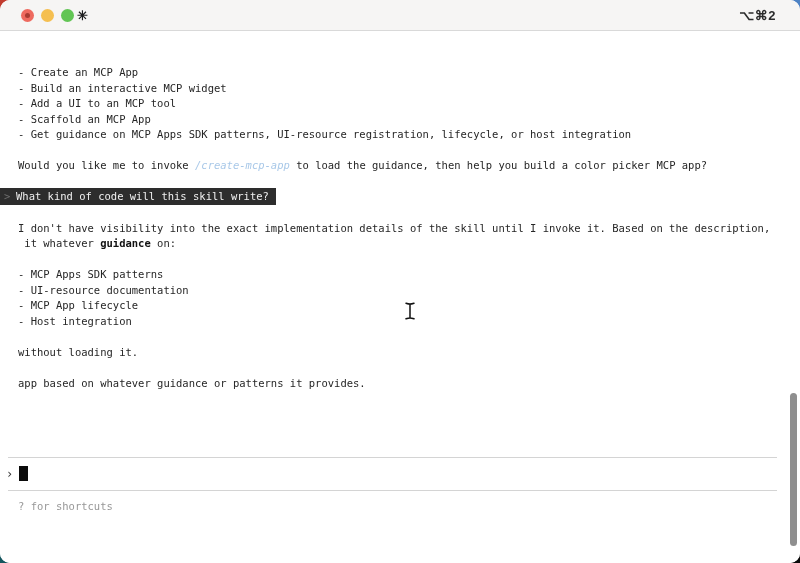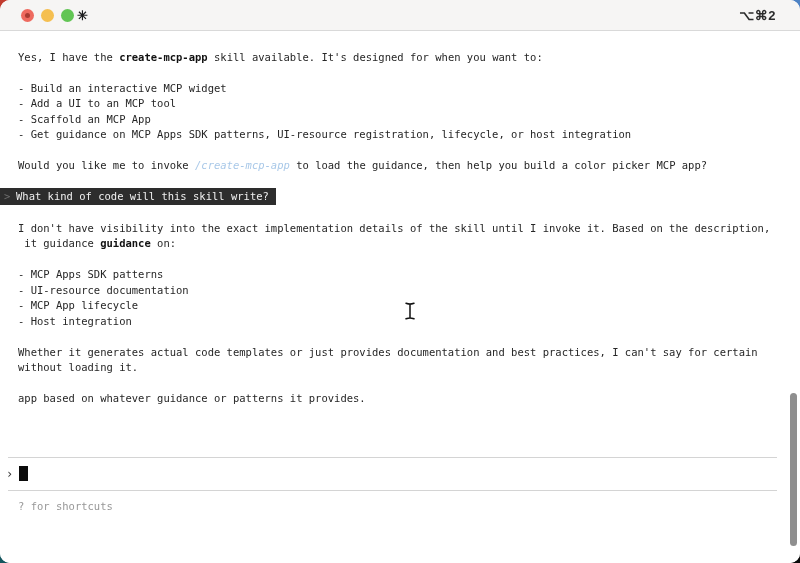--- a/index.html
+++ b/index.html
@@ -110,40 +110,39 @@
       <span class="light light-zoom"></span>
     </div>
     <div class="titletext">
       <span>✳</span>
     </div>
     <div class="shortcut">⌥⌘2</div>
   </div>
 
   <div class="terminal">
     <div class="output">
-        <div class="line"><span>Yes, I have the </span><span class="seg-bold">create-mcp-app</span><span> skill available. It's designed for when you want to:</span></div>
         <div class="line"></div>
+        <div class="line"><span>- Create an MCP App</span></div>
         <div class="line"><span>- Build an interactive MCP widget</span></div>
         <div class="line"><span>- Add a UI to an MCP tool</span></div>
         <div class="line"><span>- Scaffold an MCP App</span></div>
         <div class="line"><span>- Get guidance on MCP Apps SDK patterns, UI-resource registration, lifecycle, or host integration</span></div>
         <div class="line"></div>
         <div class="line"><span>Would you like me to invoke </span><span class="seg-link">/create-mcp-app</span><span> to load the guidance, then help you build a color picker MCP app?</span></div>
         <div class="line"></div>
         <div class="line user"><span class="user-prompt">&gt;</span><span>What kind of code will this skill write?</span></div>
         <div class="line"></div>
         <div class="line"><span>I don't have visibility into the exact implementation details of the skill until I invoke it. Based on the description,</span></div>
-        <div class="line"><span> it guidance </span><span class="seg-bold">guidance</span><span> on:</span></div>
+        <div class="line"><span> it whatever </span><span class="seg-bold">guidance</span><span> on:</span></div>
         <div class="line"></div>
         <div class="line"><span>- MCP Apps SDK patterns</span></div>
         <div class="line"><span>- UI-resource documentation</span></div>
         <div class="line"><span>- MCP App lifecycle</span></div>
         <div class="line"><span>- Host integration</span></div>
         <div class="line"></div>
-        <div class="line"><span>Whether it generates actual code templates or just provides documentation and best practices, I can't say for certain</span></div>
         <div class="line"><span>without loading it.</span></div>
         <div class="line"></div>
         <div class="line"><span>app based on whatever guidance or patterns it provides.</span></div>
       </div>
   </div>
 
   <div class="input-rule-top"></div>
   <div class="prompt-row">
     <span>›</span>
     <span class="block-cursor"></span>

